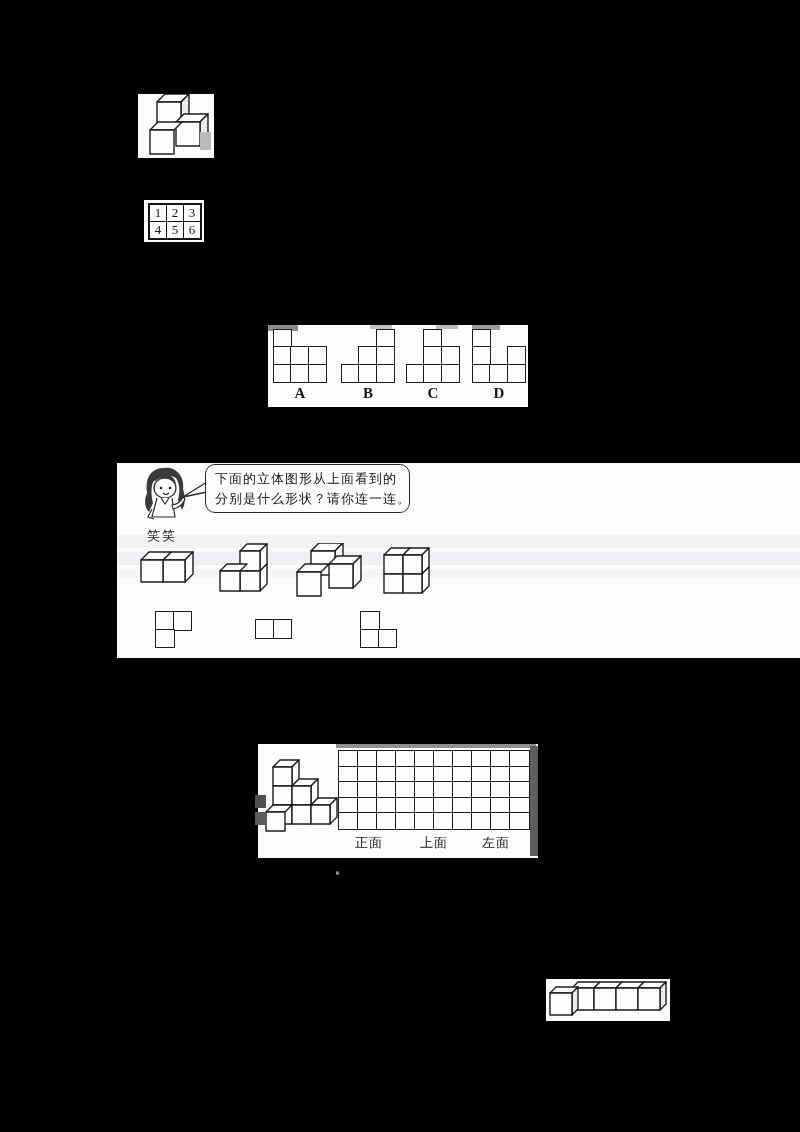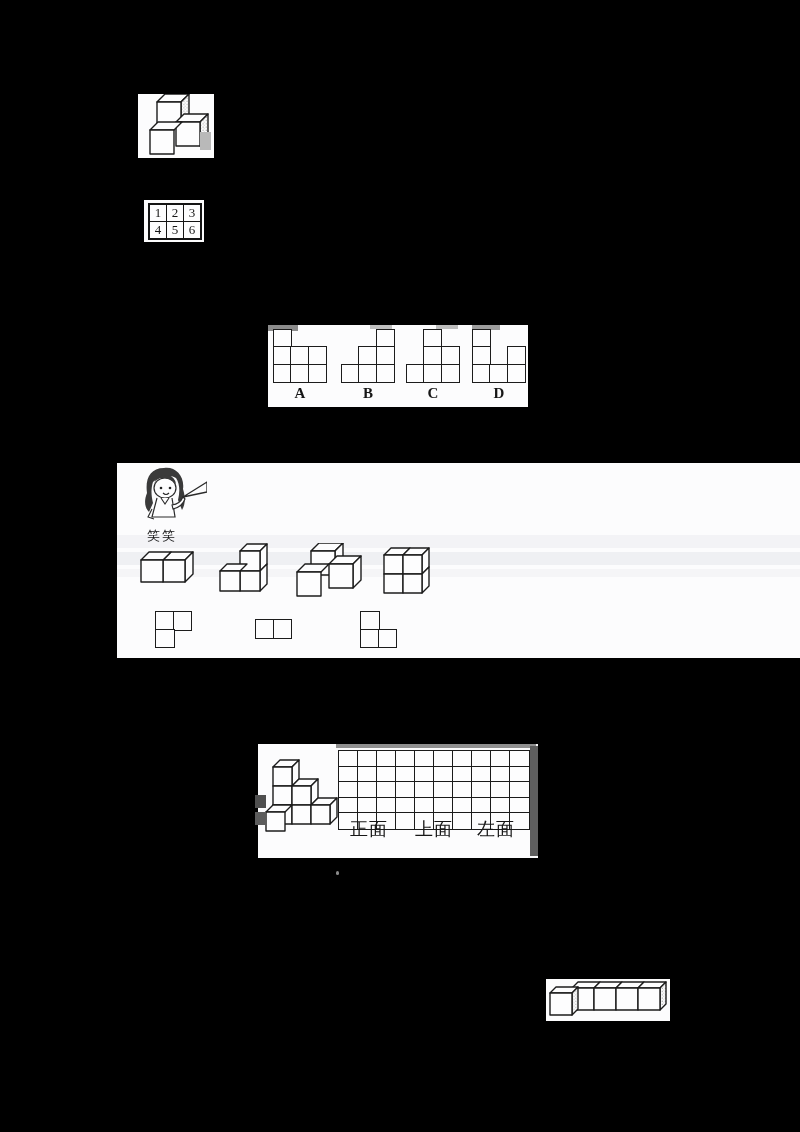--- a/index.html
+++ b/index.html
@@ -20,21 +20,21 @@
   .opt-label{position:absolute;top:60px;transform:translateX(-50%);font-size:15px;font-weight:bold;}
   
   .bubble{position:absolute;left:88px;top:1px;width:205px;height:49px;border:1.6px solid #2a2a2a;
           border-radius:10px;box-sizing:border-box;padding:4px 8px 0 9px;background:#fdfdfe;}
   .bubble div{font-size:13px;line-height:20px;letter-spacing:1px;white-space:nowrap;}
   .speaker{position:absolute;left:30px;top:64px;font-size:13px;letter-spacing:2px;}
   
   .vgrid{position:absolute;left:80px;top:6px;width:192px;height:80px;border:1.5px solid #1b1b1b;
          box-sizing:border-box;background:#fdfdfe;}
   .gcell{border-right:1px solid #1b1b1b;border-bottom:1px solid #1b1b1b;}
-  .vlabel{position:absolute;top:73px;transform:translateX(-50%);font-size:18px;letter-spacing:1px;}
+  .vlabel{position:absolute;top:90px;transform:translateX(-50%);font-size:13px;letter-spacing:1px;}
   .smudge{position:absolute;}
   .stripe{position:absolute;left:0;width:100%;}
 </style>
 </head>
 <body>
 
 <div id="screen">
 
   <svg width="0" height="0" style="position:absolute" aria-hidden="true">
     <defs>
@@ -141,20 +141,24 @@
       <path d="M18,33 L13,52 L36,52 L33,33" fill="#fdfdfe" stroke="#2a2a2a" stroke-width="1.2"></path>
       <path d="M22,33 L26,39 L30,33" fill="none" stroke="#2a2a2a" stroke-width="1.1"></path>
       <path d="M33,40 Q41,39 44,32 L46,34 Q43,42 34,44 Z" fill="#fdfdfe" stroke="#2a2a2a" stroke-width="1.1"></path>
       <path d="M13,44 L9,52 L15,54" fill="none" stroke="#2a2a2a" stroke-width="1.1"></path>
     </svg>
 
     <svg style="position:absolute;left:64px;top:16px;" width="26" height="26" viewBox="0 0 26 26">
       <polygon points="26,3 2,18 26,13" fill="#fdfdfe" stroke="#2a2a2a" stroke-width="1.3" stroke-linejoin="round"></polygon>
     </svg>
 
+    <div class="bubble">
+      <div>下面的立体图形从上面看到的</div>
+      <div>分别是什么形状？请你连一连。</div>
+    </div>
 
     <span class="speaker">笑笑</span>
 
     <svg style="position:absolute;left:23px;top:84px;" width="56" height="44" viewBox="0 0 56 44">
       <polygon class="cube-stroke" points="23,13 31,5 53,5 45,13"></polygon>
       <polygon class="cube-stroke" points="45,13 53,5 53,27 45,35"></polygon>
       <rect class="cube-stroke" x="23" y="13" width="22" height="22"></rect>
       <polygon class="cube-stroke" points="1,13 9,5 31,5 23,13"></polygon>
       <rect class="cube-stroke" x="1" y="13" width="22" height="22"></rect>
     </svg>

